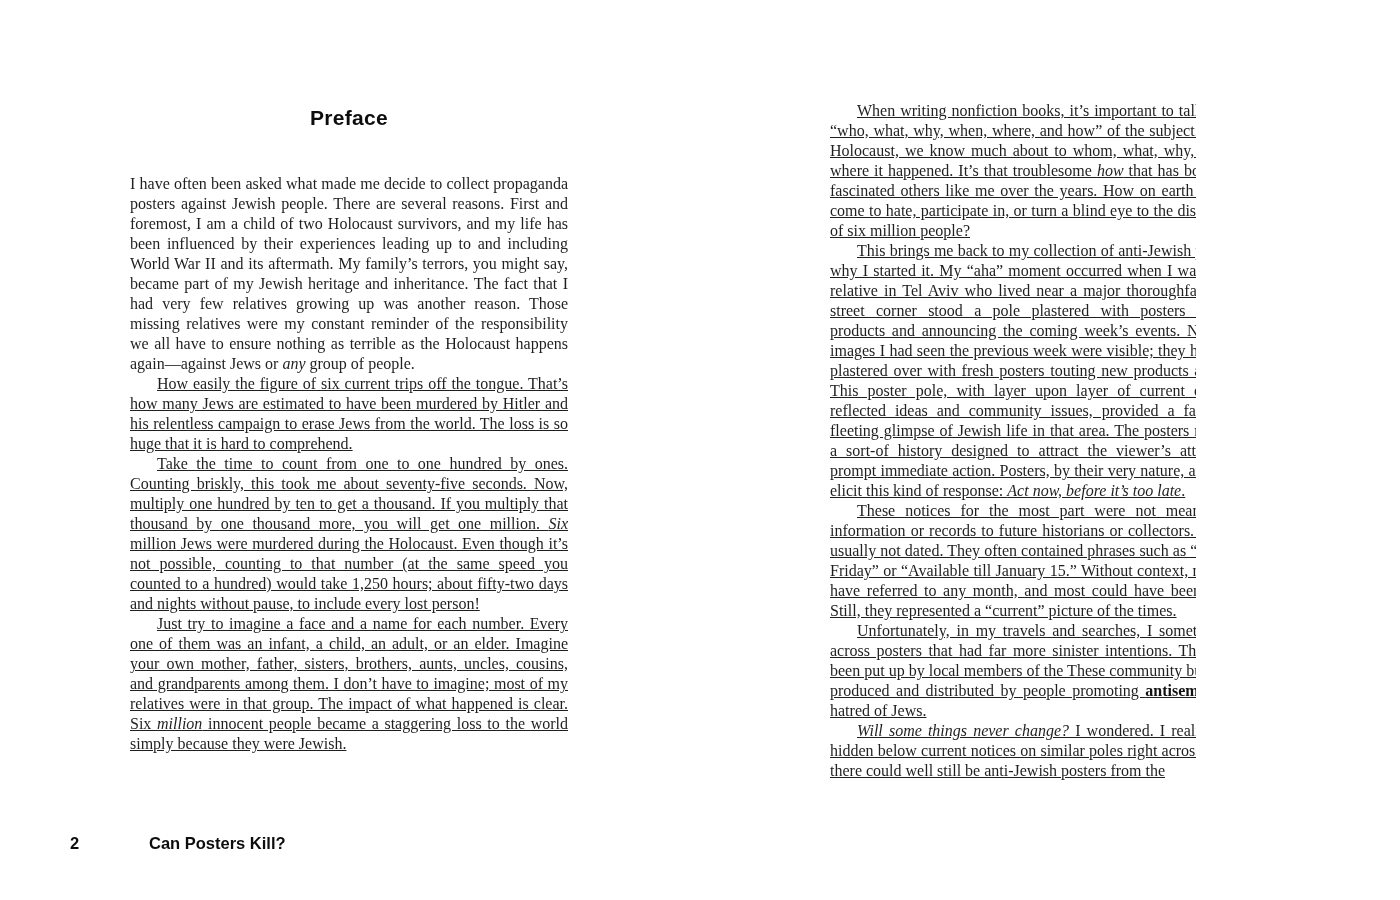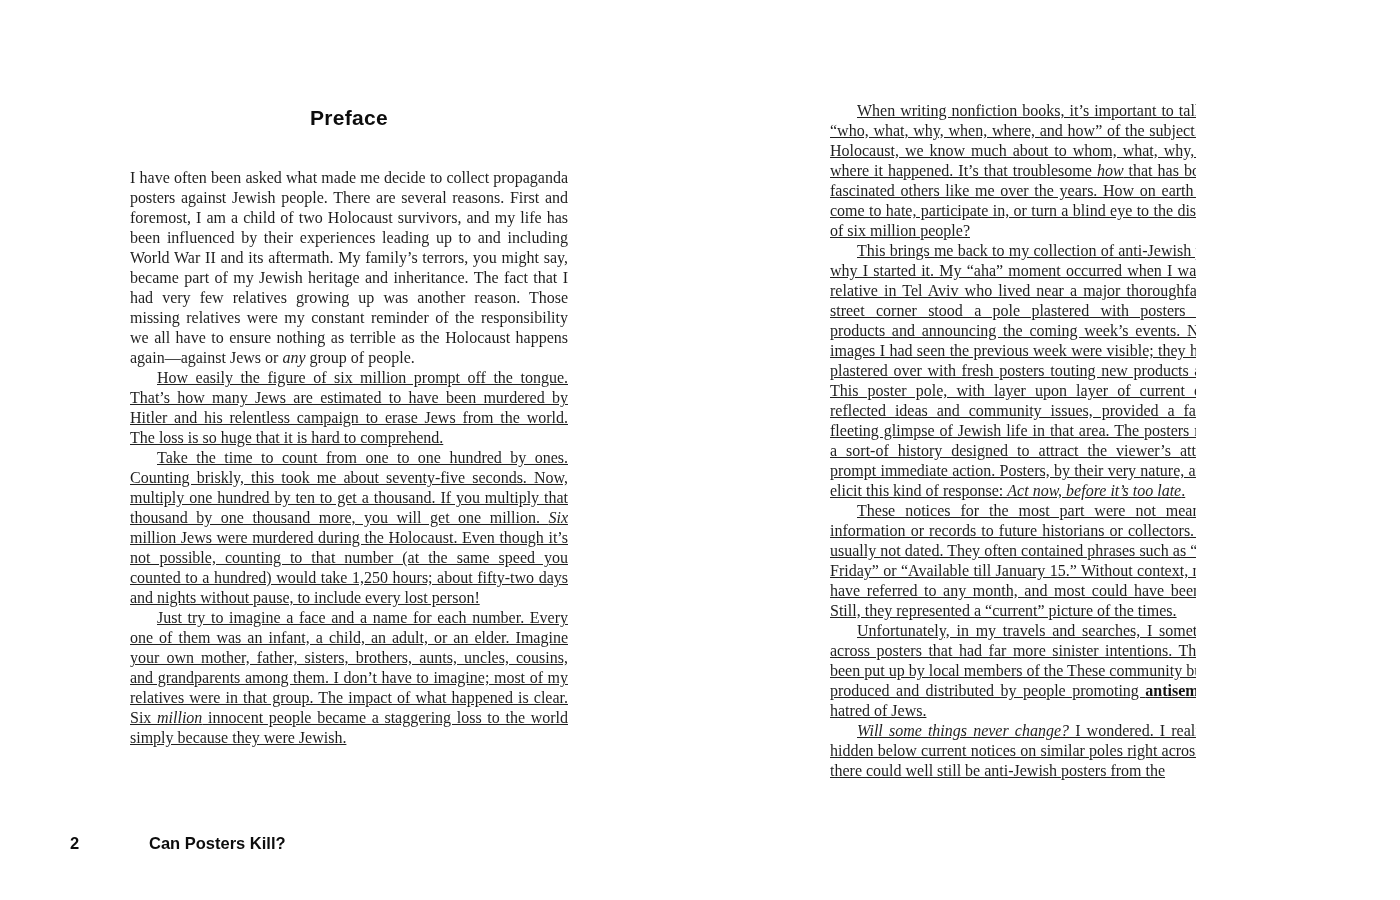--- a/index.html
+++ b/index.html
@@ -35,21 +35,21 @@
     font-weight: bold;
     font-size: 21px;
     letter-spacing: 0.3px;
     color: #0d0d0d;
   }
   .body-block {
     position: absolute;
     left: 0;
     width: 438px;
   }
-  .page.left  .body-block { top: 168px; }
+  .page.left  .body-block { top: 174px; }
   .page.right .body-block { top: 101px; }
 
   .body-block p {
     margin: 0;
     font-size: 16px;
     line-height: 20px;
     text-align: justify;
     color: #1f1f1f;
   }
   .body-block p.indent { text-indent: 27px; text-decoration: underline; }
@@ -75,21 +75,21 @@
 </style>
 </head>
 <body>
 
 <div class="spread">
 
   <section class="page left">
     <h1 class="chapter-heading">Preface</h1>
     <div class="body-block">
         <p class=""><span>I have often been asked what made me decide to collect propaganda posters against Jewish people. There are several reasons. First and foremost, I am a child of two Holocaust survivors, and my life has been influenced by their experiences leading up to and including World War II and its aftermath. My family’s terrors, you might say, became part of my Jewish heritage and inheritance. The fact that I had very few relatives growing up was another reason. Those missing relatives were my constant reminder of the responsibility we all have to ensure nothing as terrible as the Holocaust happens again—against Jews or </span><span class="seg-italic">any</span><span> group of people.</span></p>
-        <p class="indent"><span>How easily the figure of six million prompt off the tongue. That’s how many Jews are estimated to have been murdered by Hitler and his relentless campaign to erase Jews from the world. The loss is so huge that it is hard to comprehend.</span></p>
+        <p class="indent"><span>How easily the figure of six current trips off the tongue. That’s how many Jews are estimated to have been murdered by Hitler and his relentless campaign to erase Jews from the world. The loss is so huge that it is hard to comprehend.</span></p>
         <p class="indent"><span>Take the time to count from one to one hundred by ones. Counting briskly, this took me about seventy-five seconds. Now, multiply one hundred by ten to get a thousand. If you multiply that thousand by one thousand more, you will get one million. </span><span class="seg-italic">Six</span><span> million Jews were murdered during the Holocaust. Even though it’s not possible, counting to that number (at the same speed you counted to a hundred) would take 1,250 hours; about fifty-two days and nights without pause, to include every lost person!</span></p>
         <p class="indent"><span>Just try to imagine a face and a name for each number. Every one of them was an infant, a child, an adult, or an elder. Imagine your own mother, father, sisters, brothers, aunts, uncles, cousins, and grandparents among them. I don’t have to imagine; most of my relatives were in that group. The impact of what happened is clear. Six </span><span class="seg-italic">million</span><span> innocent people became a staggering loss to the world simply because they were Jewish.</span></p>
       </div>
   </section>
 
   <section class="page right">
     <div class="body-block">
         <p class="indent"><span>When writing nonfiction books, it’s important to talk about the “who, what, why, when, where, and how” of the subject. As for the Holocaust, we know much about to whom, what, why, when, and where it happened. It’s that troublesome </span><span class="seg-italic">how</span><span> that has bothered and fascinated others like me over the years. How on earth did people come to hate, participate in, or turn a blind eye to the disappearance of six million people?</span></p>
         <p class="indent"><span>This brings me back to my collection of anti-Jewish posters and why I started it. My “aha” moment occurred when I was visiting a relative in Tel Aviv who lived near a major thoroughfare. On one street corner stood a pole plastered with posters advertising products and announcing the coming week’s events. None of the images I had seen the previous week were visible; they had all been plastered over with fresh posters touting new products and events. This poster pole, with layer upon layer of current events that reflected ideas and community issues, provided a fabulous but fleeting glimpse of Jewish life in that area. The posters represented a sort-of history designed to attract the viewer’s attention and prompt immediate action. Posters, by their very nature, are meant to elicit this kind of response: </span><span class="seg-italic">Act now, before it’s too late</span><span>.</span></p>
         <p class="indent"><span>These notices for the most part were not meant to offer information or records to future historians or collectors. They were usually not dated. They often contained phrases such as “Attend this Friday” or “Available till January 15.” Without context, many could have referred to any month, and most could have been any year. Still, they represented a “current” picture of the times.</span></p>

